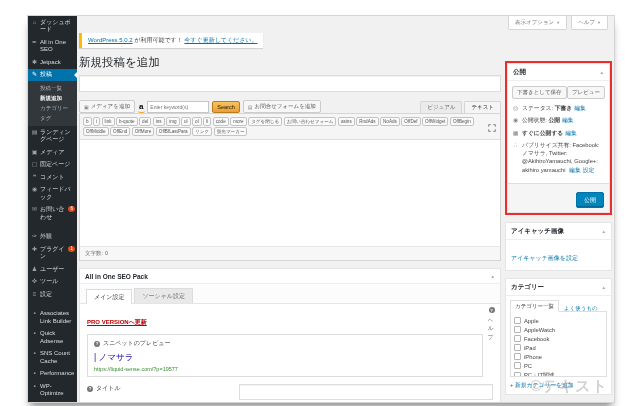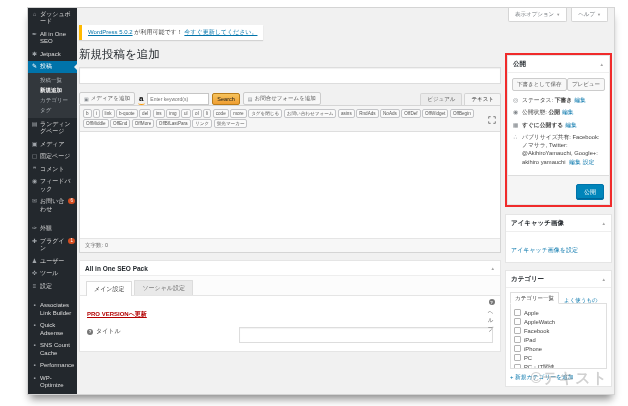--- a/index.html
+++ b/index.html
@@ -1,17 +1,17 @@
 <!DOCTYPE html>
 <html><head>
 <meta charset="utf-8">
 <style>
   html,body{margin:0;padding:0}
   body{width:628px;height:406px;background:#fff;font-family:"Liberation Sans","DejaVu Sans",sans-serif;position:relative;overflow:hidden;-webkit-font-smoothing:antialiased}
-  .window{position:absolute;left:27px;top:7px;width:586px;height:386px;background:#f1f1f1;border:1px solid #d4d4d4;overflow:hidden;box-shadow:0 7px 8px -3px rgba(0,0,0,.45)}
+  .window{position:absolute;left:27px;top:15px;width:586px;height:386px;background:#f1f1f1;border:1px solid #d4d4d4;overflow:hidden;box-shadow:0 7px 8px -3px rgba(0,0,0,.45)}
   a{color:#0073aa;text-decoration:none;cursor:pointer}
   
   .sidebar{position:absolute;left:0;top:0;width:49px;height:100%;background:#23282d;color:#ddd;font-size:6px}
   .mi{display:flex;align-items:flex-start;gap:2px;padding:2.5px 2px 2.5px 3px;line-height:1.25;position:relative;cursor:pointer}
   .mi .ic{width:7px;font-size:6px;color:#a0a5aa;flex:0 0 auto;text-align:center}
   .mi .lbl{flex:1 1 auto;word-break:break-word}
   .mi.active{background:#0073aa;color:#fff}
   .mi.active .ic{color:#fff}
   .mi.active::after{content:"";position:absolute;right:0;top:50%;margin-top:-3px;border:3px solid transparent;border-right-color:#f1f1f1}
   .mi.sep{margin-top:7px}
@@ -340,20 +340,28 @@
         <div class="seo-tabs">
           <div class="stab active">メイン設定</div>
           <div class="stab">ソーシャル設定</div>
         </div>
         <div class="seo-body">
           <div class="seo-help">
             <span class="qmark">?</span>
             <span class="vtext">ヘルプ</span>
           </div>
           <a class="pro">PRO VERSIONへ更新</a>
+          <div class="snippet">
+            <div class="sn-label">
+              <span class="qmark">?</span>
+              <span>スニペットのプレビュー</span>
+            </div>
+            <div class="sn-title">| ノマサラ</div>
+            <div class="sn-url">https://liquid-sense.com/?p=19577</div>
+          </div>
           <div class="field">
             <span class="flabel">
               <span class="qmark">?</span>
               <span>タイトル</span>
             </span>
             <input style="">
           </div>
           
           
         </div>

